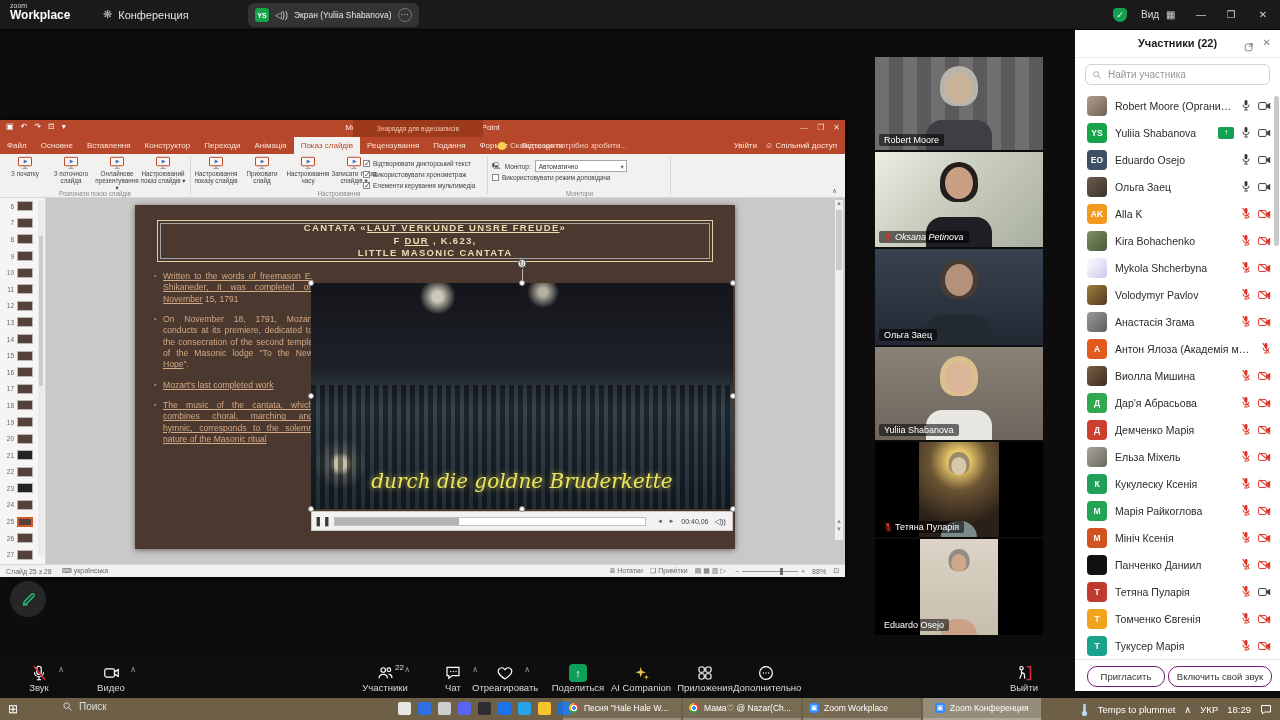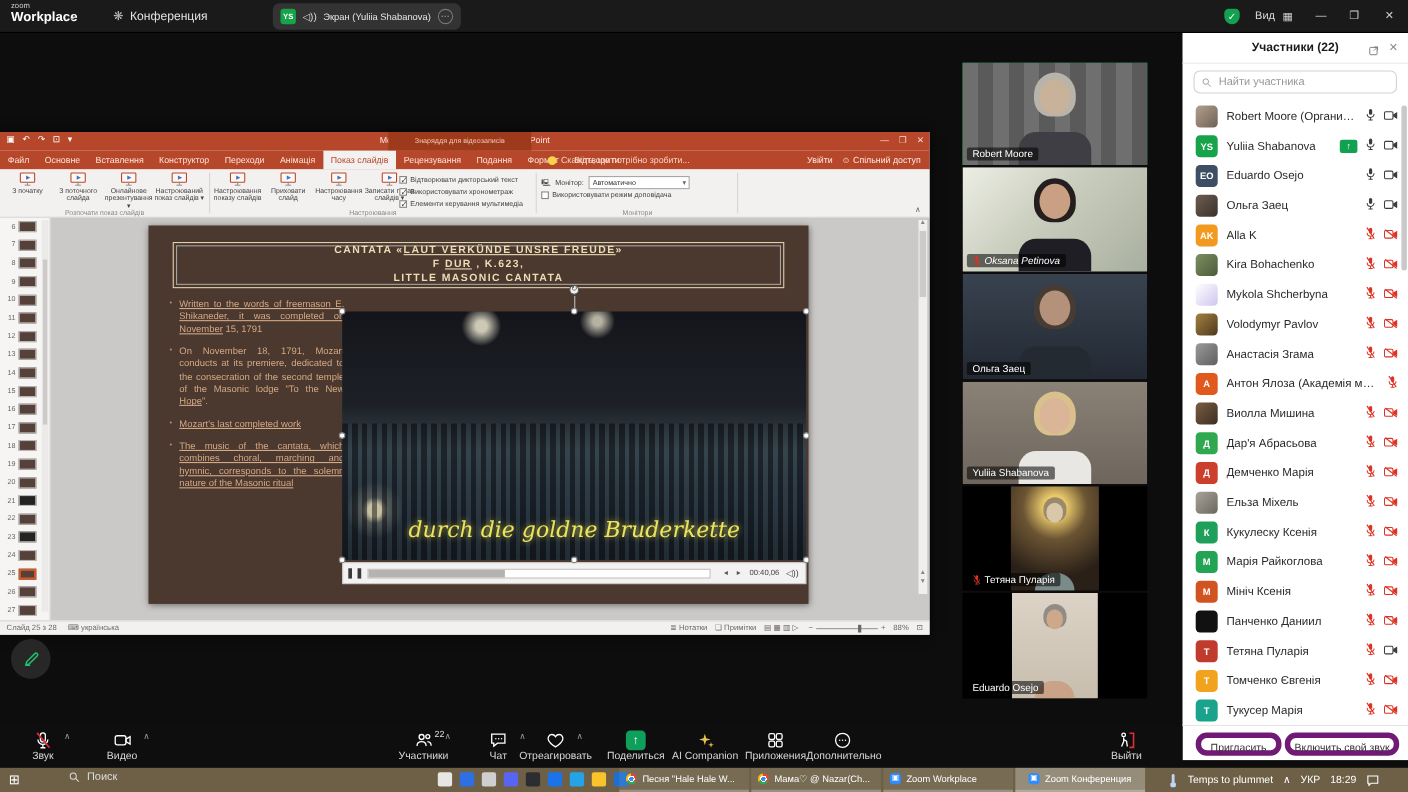--- a/index.html
+++ b/index.html
@@ -125,21 +125,21 @@
   .p-search input{border:none;outline:none;flex:1;font-size:10px;color:#333;min-width:0;}
   .p-search input::placeholder{color:#979797;}
   .plist{position:absolute;left:0;top:62px;width:100%;height:567px;overflow:hidden;}
   .prow{height:27px;display:flex;align-items:center;padding:0 9px 0 12px;gap:8px;}
   .pava{width:20px;height:20px;border-radius:4px;color:#fff;font-size:8.5px;font-weight:bold;display:flex;align-items:center;justify-content:center;flex:none;}
   .pname{flex:1;font-size:10.5px;color:#2b2b2b;white-space:nowrap;overflow:hidden;text-overflow:ellipsis;}
   .pics{display:flex;align-items:center;gap:7px;flex:none;}
   .sbadge{width:16px;height:12px;background:#12a150;border-radius:2px;color:#fff;font-size:8px;font-weight:bold;text-align:center;line-height:12px;flex:none;}
   .p-scroll{position:absolute;right:1px;top:66px;width:5px;height:150px;background:#c9c9c9;border-radius:3px;}
   .p-foot{position:absolute;left:0;bottom:0;width:100%;height:32px;border-top:1px solid #e6e6e6;}
-  .pbtn{position:absolute;top:6px;height:21px;border:5px solid #701a75;border-radius:10px;background:#fff;font-size:9.5px;color:#333;text-align:center;line-height:19px;}
+  .pbtn{position:absolute;top:6px;height:21px;border:1px solid #701a75;border-radius:10px;background:#fff;font-size:9.5px;color:#333;text-align:center;line-height:19px;}
 
   
   .ztb{position:absolute;left:0;top:660px;width:1075px;height:38px;background:#0e0e0e;}
   .tbi{position:absolute;top:3px;width:66px;text-align:center;color:#d8d8d8;}
   .tbi .ic{height:19px;display:flex;align-items:center;justify-content:center;position:relative;}
   .tbi .lb{font-size:9.5px;margin-top:0px;white-space:nowrap;}
   .tbi .chev{position:absolute;right:8px;top:2px;color:#9a9a9a;font-size:8px;}
   .tbi .badge{position:absolute;top:0;right:14px;font-size:8px;color:#ddd;}
   .sharesq{width:18px;height:18px;background:#0e9f5a;border-radius:4px;color:#fff;font-size:11px;font-weight:bold;line-height:18px;}
   .exitdoor{position:absolute;right:18px;}
@@ -148,21 +148,21 @@
   .taskbar{position:absolute;left:0;top:698px;width:1280px;height:22px;background:#6d6047;}
   .tstart{position:absolute;left:8px;top:4px;color:#fff;font-size:12px;line-height:14px;}
   .tsearch{position:absolute;left:62px;top:3px;display:flex;align-items:center;gap:6px;color:#dedede;font-size:10px;}
   .tray{position:absolute;left:398px;top:4px;display:flex;gap:7px;}
   .tri{width:13px;height:13px;border-radius:2px;}
   .twins{position:absolute;left:563px;top:0;display:flex;gap:2px;}
   .twin{width:118px;height:22px;display:flex;align-items:center;gap:5px;padding:0 6px;background:rgba(255,255,255,.07);border-bottom:2px solid rgba(255,255,255,.25);color:#fff;font-size:8.5px;white-space:nowrap;overflow:hidden;}
   .twin.active{background:rgba(255,255,255,.28);padding-left:12px;}
   .ticon{width:10px;height:10px;border-radius:50%;flex:none;background:radial-gradient(circle,#4285f4 0 2px,#fff 2px 3px,transparent 3px),conic-gradient(#ea4335 0 120deg,#34a853 120deg 240deg,#fbbc05 240deg 360deg);}
   .ticon.zm{border-radius:3px;background:#2d8cff;color:#fff;font-size:7px;text-align:center;line-height:10px;}
-  .ttray-r{position:absolute;right:0;top:0;height:22px;display:flex;align-items:center;gap:9px;padding-right:26px;color:#fff;font-size:9.5px;}
+  .ttray-r{position:absolute;right:0;top:0;height:22px;display:flex;align-items:center;gap:9px;padding-right:8px;color:#fff;font-size:9.5px;}
 </style>
 </head>
 <body>
 
 <div id="screen">
 
   <div class="topbar">
     <div class="zlogo">
       <div class="l1">zoom</div>
       <div class="l2">Workplace</div>

